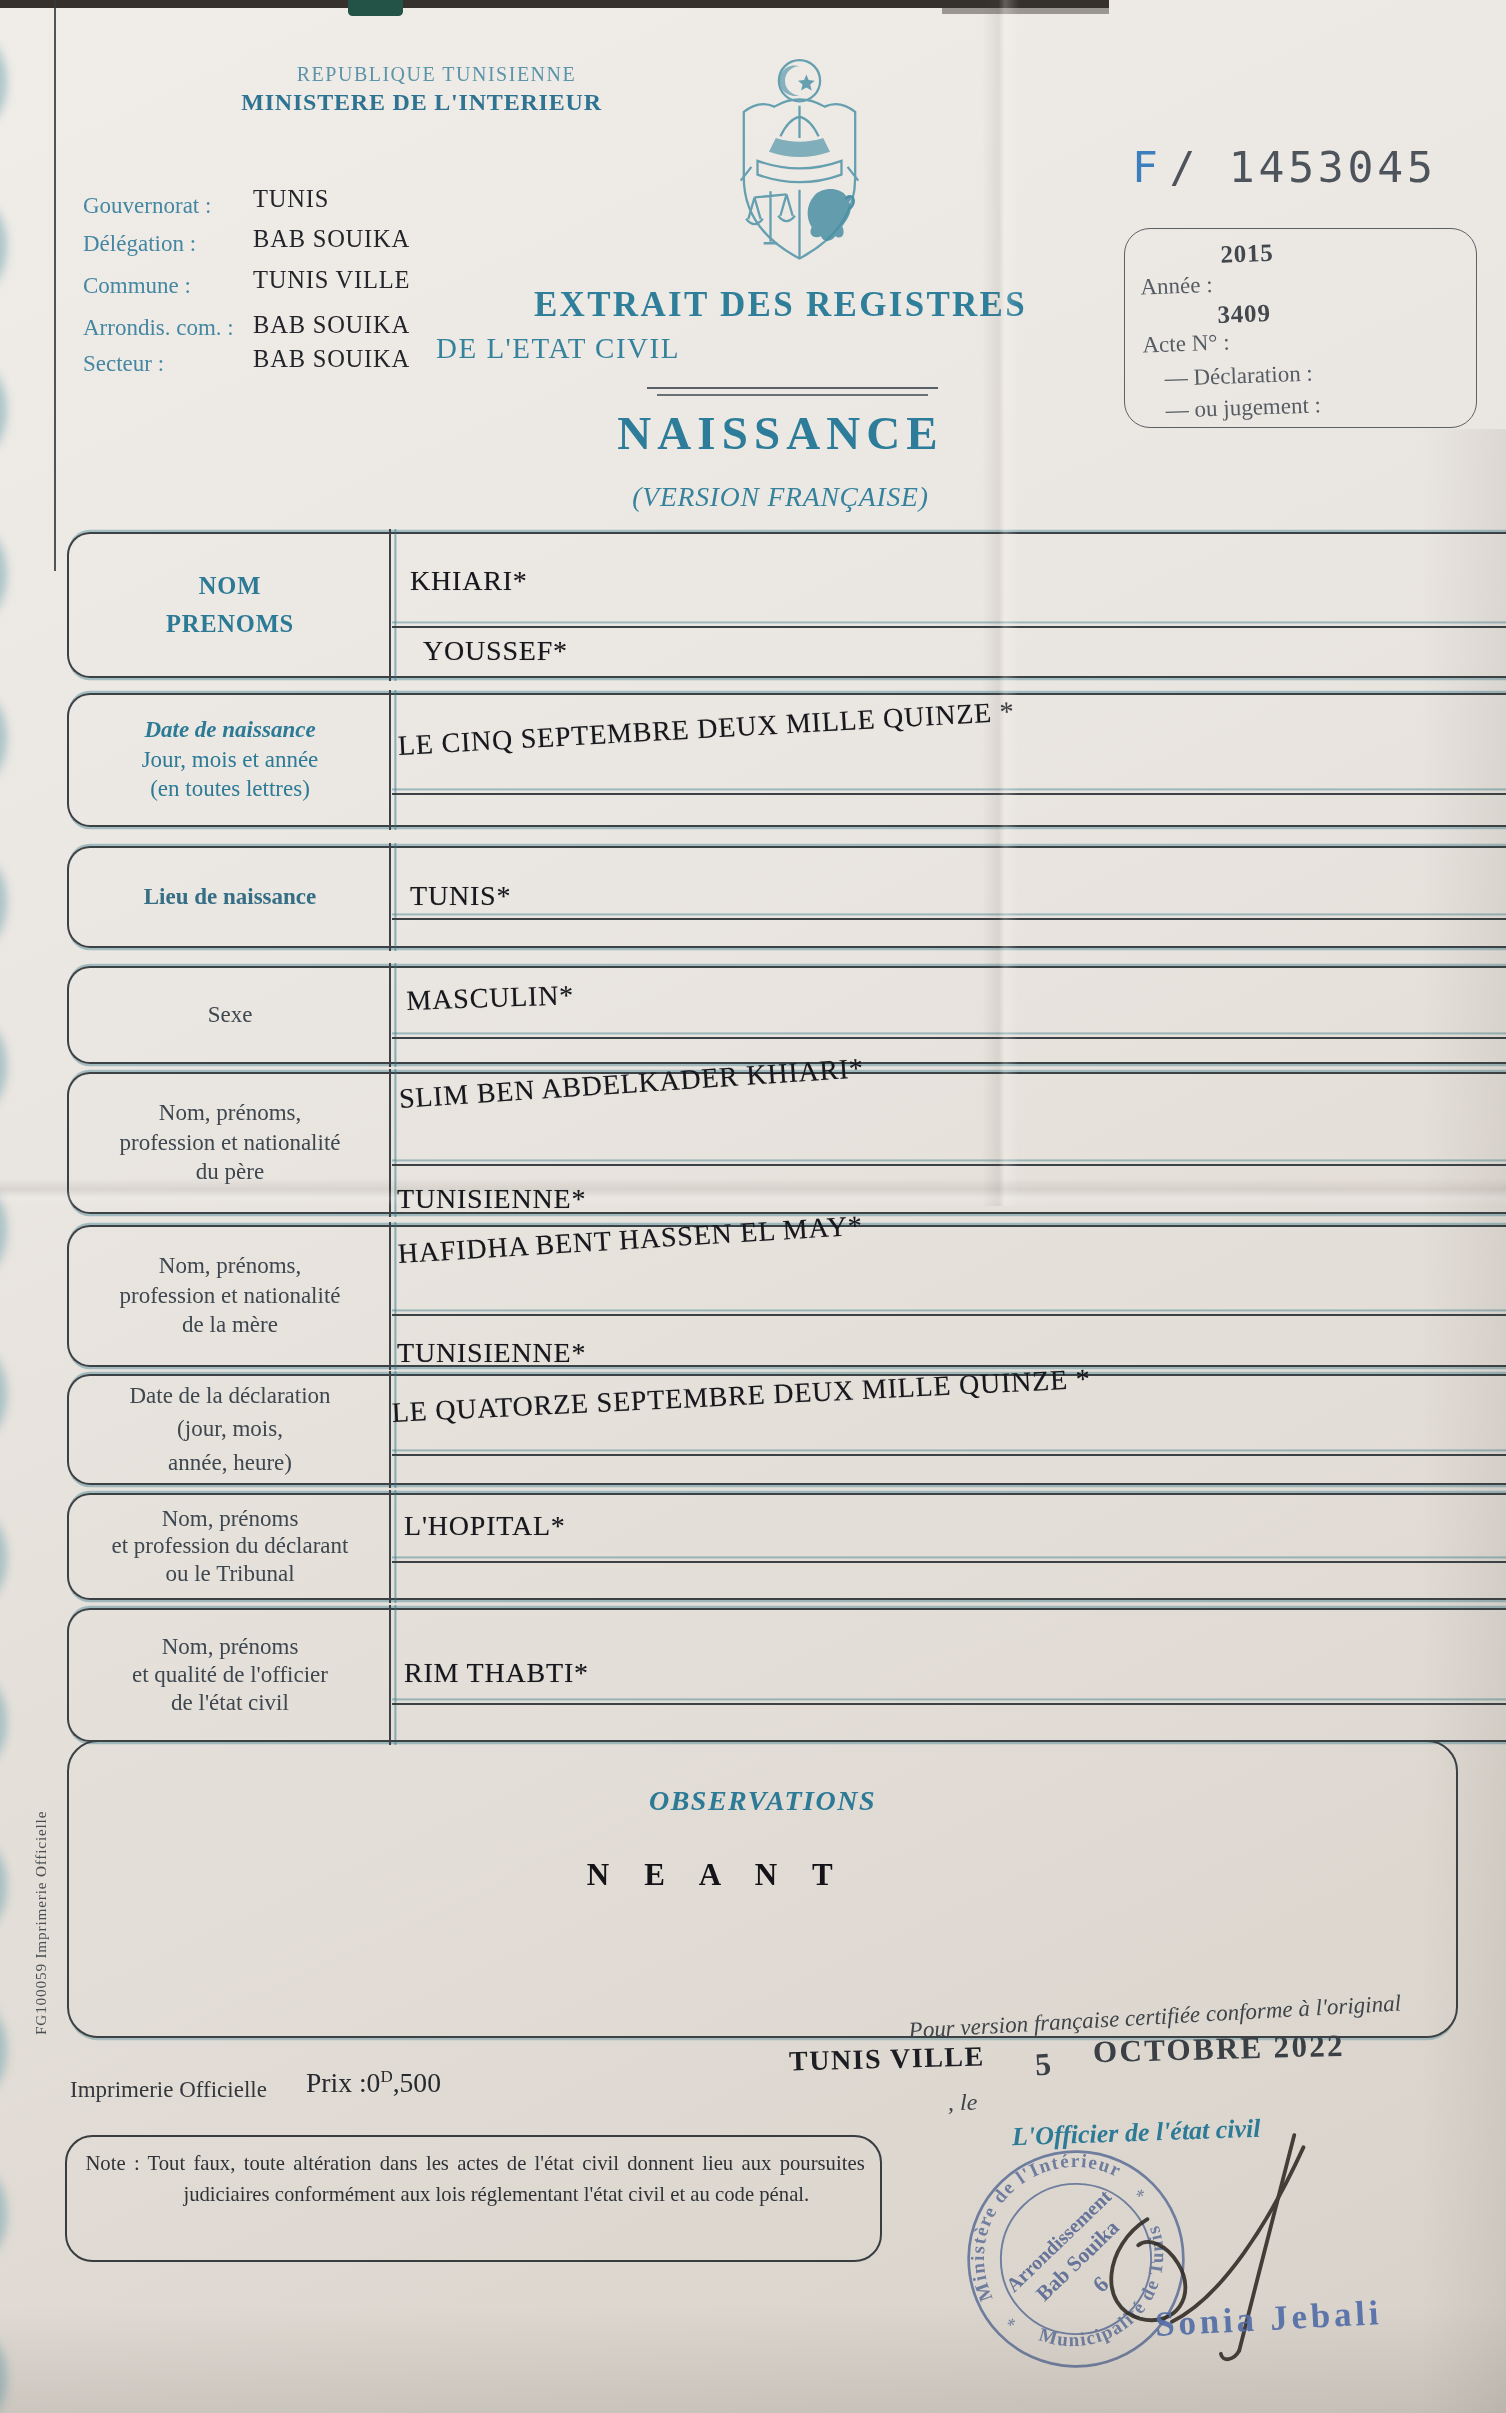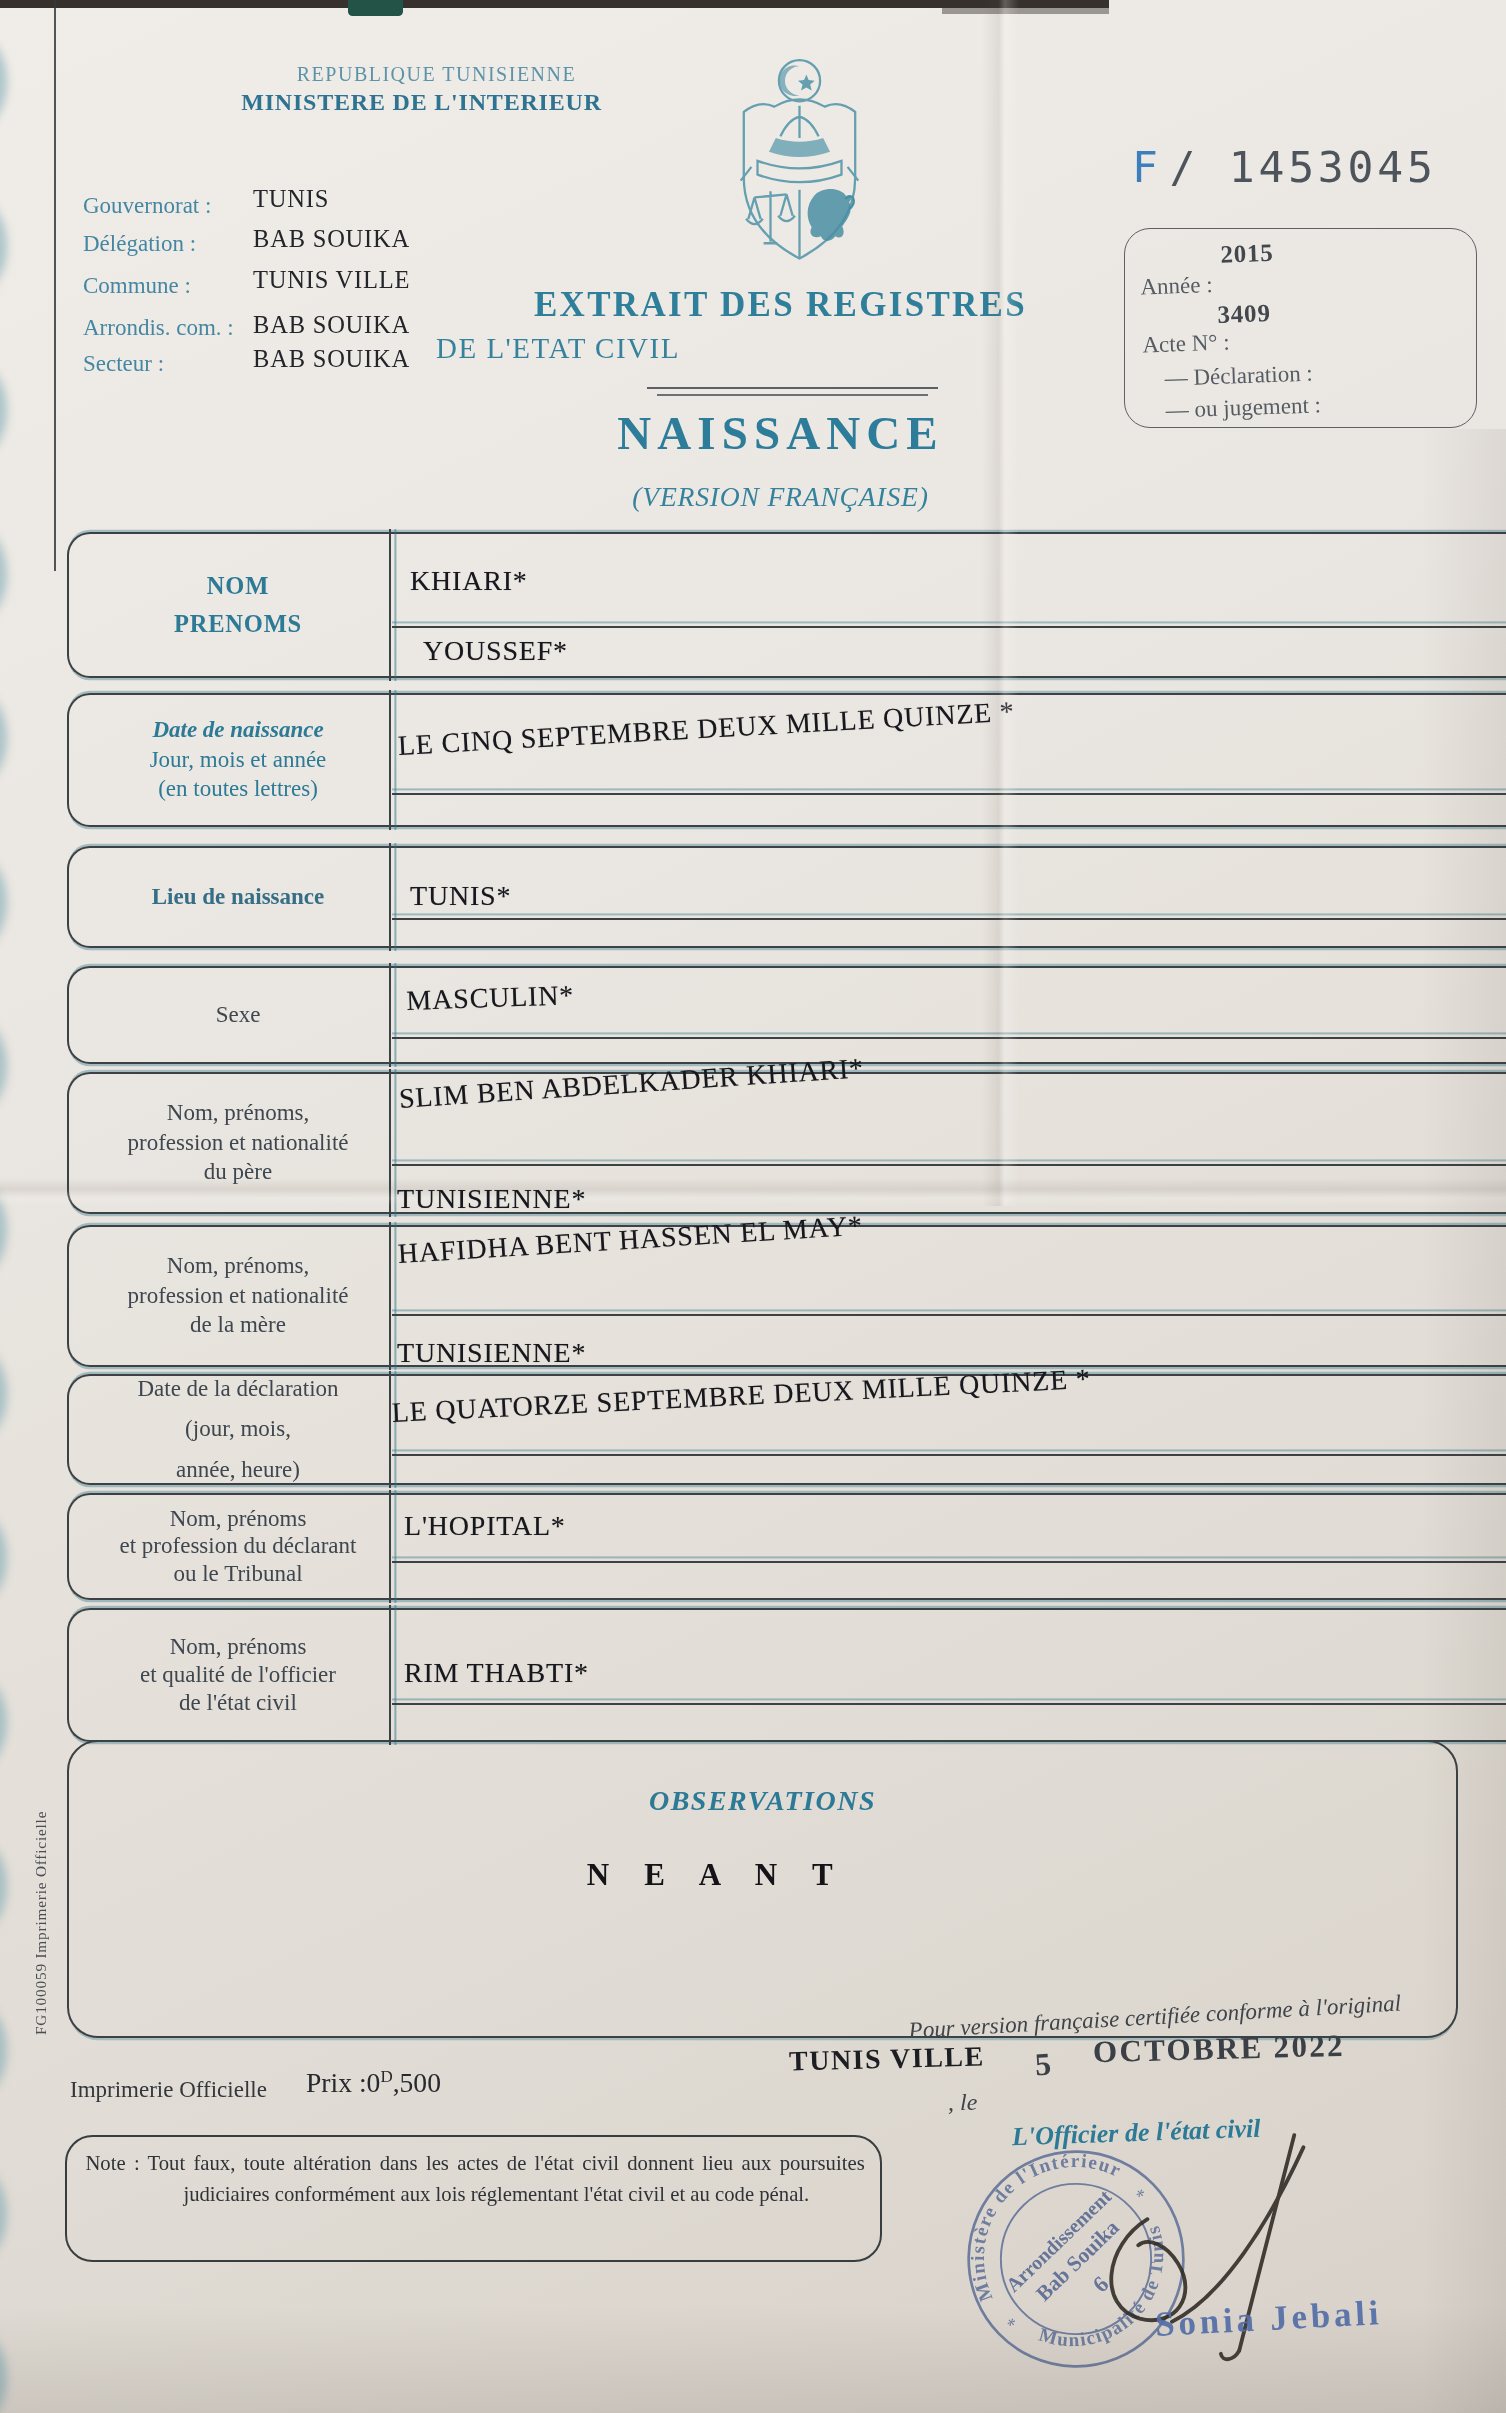--- a/index.html
+++ b/index.html
@@ -40,21 +40,21 @@
   
   .t1{left:436px;top:285px;width:689px;text-align:center;font-size:35px;font-weight:700;letter-spacing:2.3px;color:#2f7f9b;}
   .t2{left:436px;top:332px;width:689px;text-align:left;font-size:29px;letter-spacing:1.5px;color:#35829d;}
   .tunder{left:647px;top:387px;width:291px;height:2.3px;background:#5a6065;}
   .tunder2{left:657px;top:394px;width:271px;height:1.5px;background:#6a7075;}
   .t3{left:436px;top:406px;width:689px;text-align:center;font-size:47px;font-weight:700;letter-spacing:6.1px;color:#2d7d9a;}
   .t4{left:436px;top:481px;width:689px;text-align:center;font-size:27.6px;font-style:italic;color:#35829d;letter-spacing:0.8px;}
   
   .row{position:absolute;left:67px;right:-9.2px;border:2.3px solid #3b4145;border-right:none;border-radius:23px 0 0 23px;
        box-shadow:0 3.8px 0 -1.5px rgba(42,118,136,.38),0 -3.8px 0 -1.5px rgba(42,118,136,.38);}
-  .row .lbl{position:absolute;left:8px;top:0;width:322px;height:100%;display:flex;flex-direction:column;align-items:center;
+  .row .lbl{position:absolute;left:0;top:0;width:322px;height:100%;display:flex;flex-direction:column;align-items:center;
        justify-content:center;gap:5.4px;text-align:center;font-size:23px;color:#3e474f;line-height:1.05;}
   .row.teal-lbl .lbl{color:#2c7a96;}
   .row.r0 .lbl{font-weight:700;font-size:24.5px;letter-spacing:0.8px;gap:12.3px;}
   .row.r1 .lbl span:first-child{font-weight:700;font-style:italic;}
   .row.r2 .lbl{font-weight:700;color:#356e85;}
   .row .divider{position:absolute;left:320px;top:-4.6px;bottom:-4.6px;width:2.3px;background:#3b4145;box-shadow:5.4px 0 0 0 rgba(42,118,136,.5);}
   .row .rule{position:absolute;left:323px;right:-9.2px;height:2.3px;background:#3b4145;box-shadow:0 -4.6px 0 0 rgba(42,118,136,.4);}
   .val{position:absolute;font-size:28px;color:#17181d;letter-spacing:0.8px;white-space:nowrap;text-shadow:0 0 0.8px rgba(20,20,25,.4);}
   
   .obox{left:67px;top:1740px;width:1387px;height:294px;border:2.3px solid #3b4145;border-radius:31px;
@@ -201,21 +201,21 @@
       <span>profession et nationalité</span>
       <span>de la mère</span>
     </div>
     <div class="divider"></div>
     <div class="rule" style="top:87px"></div>
     <span class="val" style="left:328px;top:10.7px;transform:rotate(-3.5deg);transform-origin:left top">HAFIDHA BENT HASSEN EL MAY*</span>
     <span class="val" style="left:328px;top:110px;z-index:2">TUNISIENNE*</span>
   </div>
 
   <div class="row" style="top:1374px;height:107px">
-    <div class="lbl" style="gap:16px">
+    <div class="lbl" style="gap:9px">
       <span>Date de la déclaration</span>
       <span>(jour, mois,</span>
       <span>année, heure)</span>
     </div>
     <div class="divider"></div>
     <div class="rule" style="top:78px"></div>
     <span class="val" style="left:322px;top:21.4px;transform:rotate(-2.8deg);transform-origin:left top">LE QUATORZE SEPTEMBRE  DEUX MILLE QUINZE *</span>
   </div>
 
   <div class="row" style="top:1493px;height:103px">

